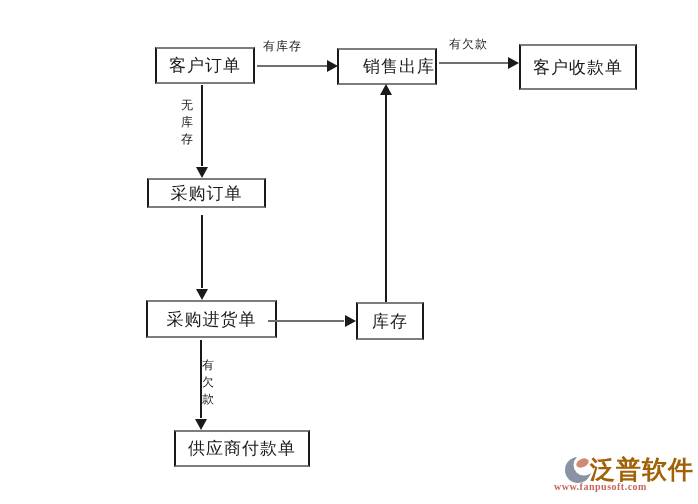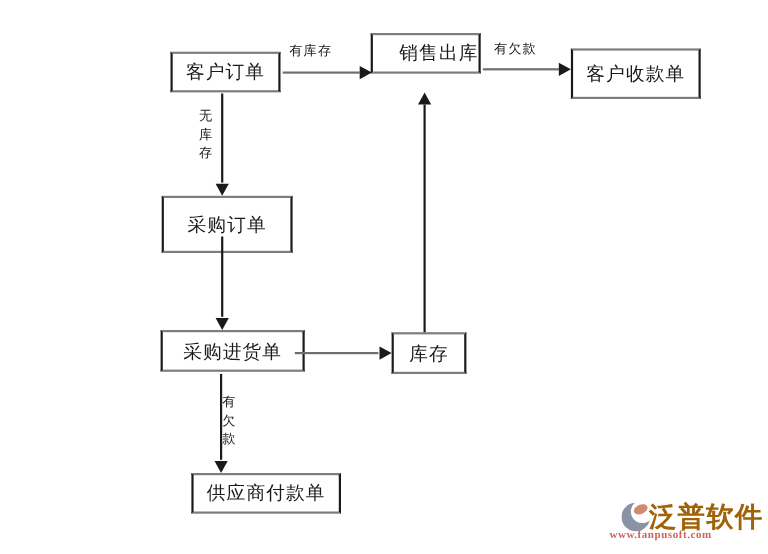--- a/index.html
+++ b/index.html
@@ -33,23 +33,23 @@
     color:#c9655c; font-family:"Liberation Serif","DejaVu Serif",serif;
     letter-spacing:0.5px; white-space:nowrap;
   }
 </style>
 </head>
 <body>
 
 <div class="stage">
 
   <div class="node" style="left:155px; top:47px;  width:100px; height:37px;">客户订单</div>
-  <div class="node" style="left:337px; top:30px;  width:100px; height:37px;padding-left:24px;">销售出库</div>
+  <div class="node" style="left:337px; top:48px;  width:100px; height:37px;padding-left:24px;">销售出库</div>
   <div class="node" style="left:519px; top:44px;  width:118px; height:46px;">客户收款单</div>
-  <div class="node" style="left:147px; top:178px; width:119px; height:52px;">采购订单</div>
+  <div class="node" style="left:147px; top:178px; width:119px; height:30px;">采购订单</div>
   <div class="node" style="left:146px; top:300px; width:131px; height:38px;">采购进货单</div>
   <div class="node" style="left:356px; top:302px; width:68px;  height:38px;">库存</div>
   <div class="node" style="left:138px; top:430px; width:136px; height:37px;margin-left:36px;">供应商付款单</div>
 
   <div class="hline" style="left:257px; top:65px; width:70px;"></div>
   <div class="head head-right" style="left:327px; top:60px;"></div>
   <div class="elabel" style="left:263px; top:38px;">有库存</div>
 
   <div class="hline" style="left:439px; top:62px; width:69px;"></div>
   <div class="head head-right" style="left:508px; top:57px;"></div>

